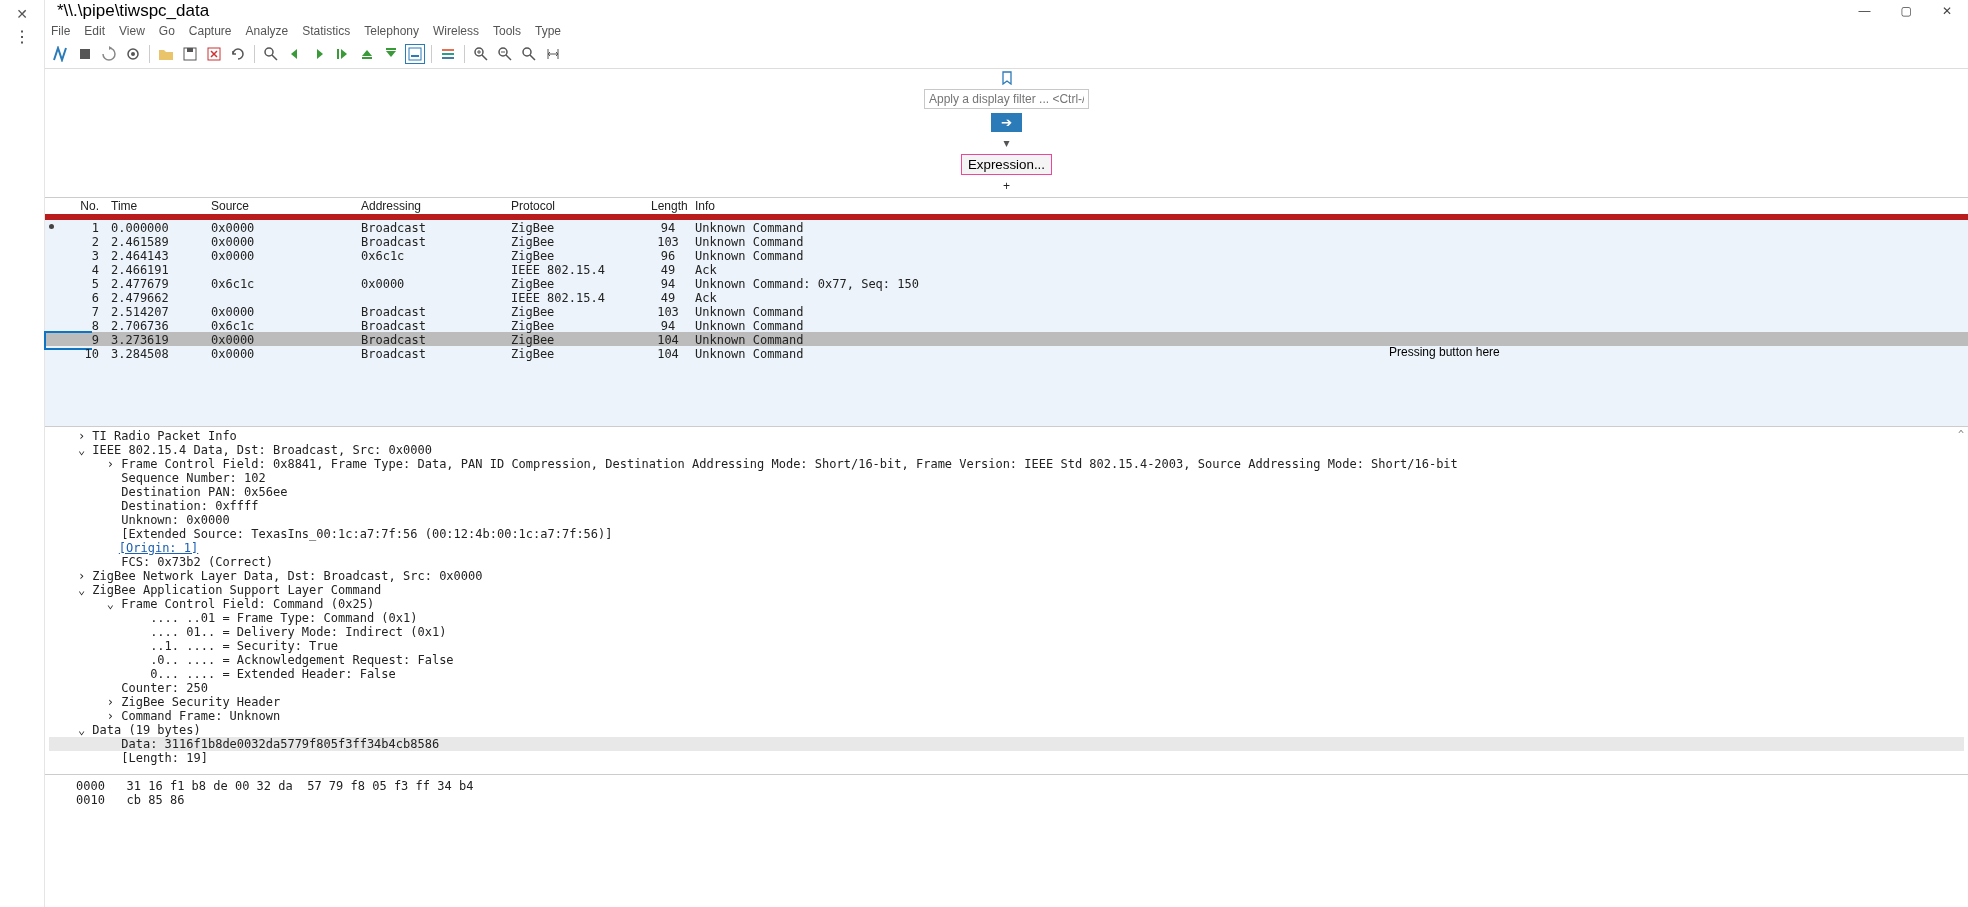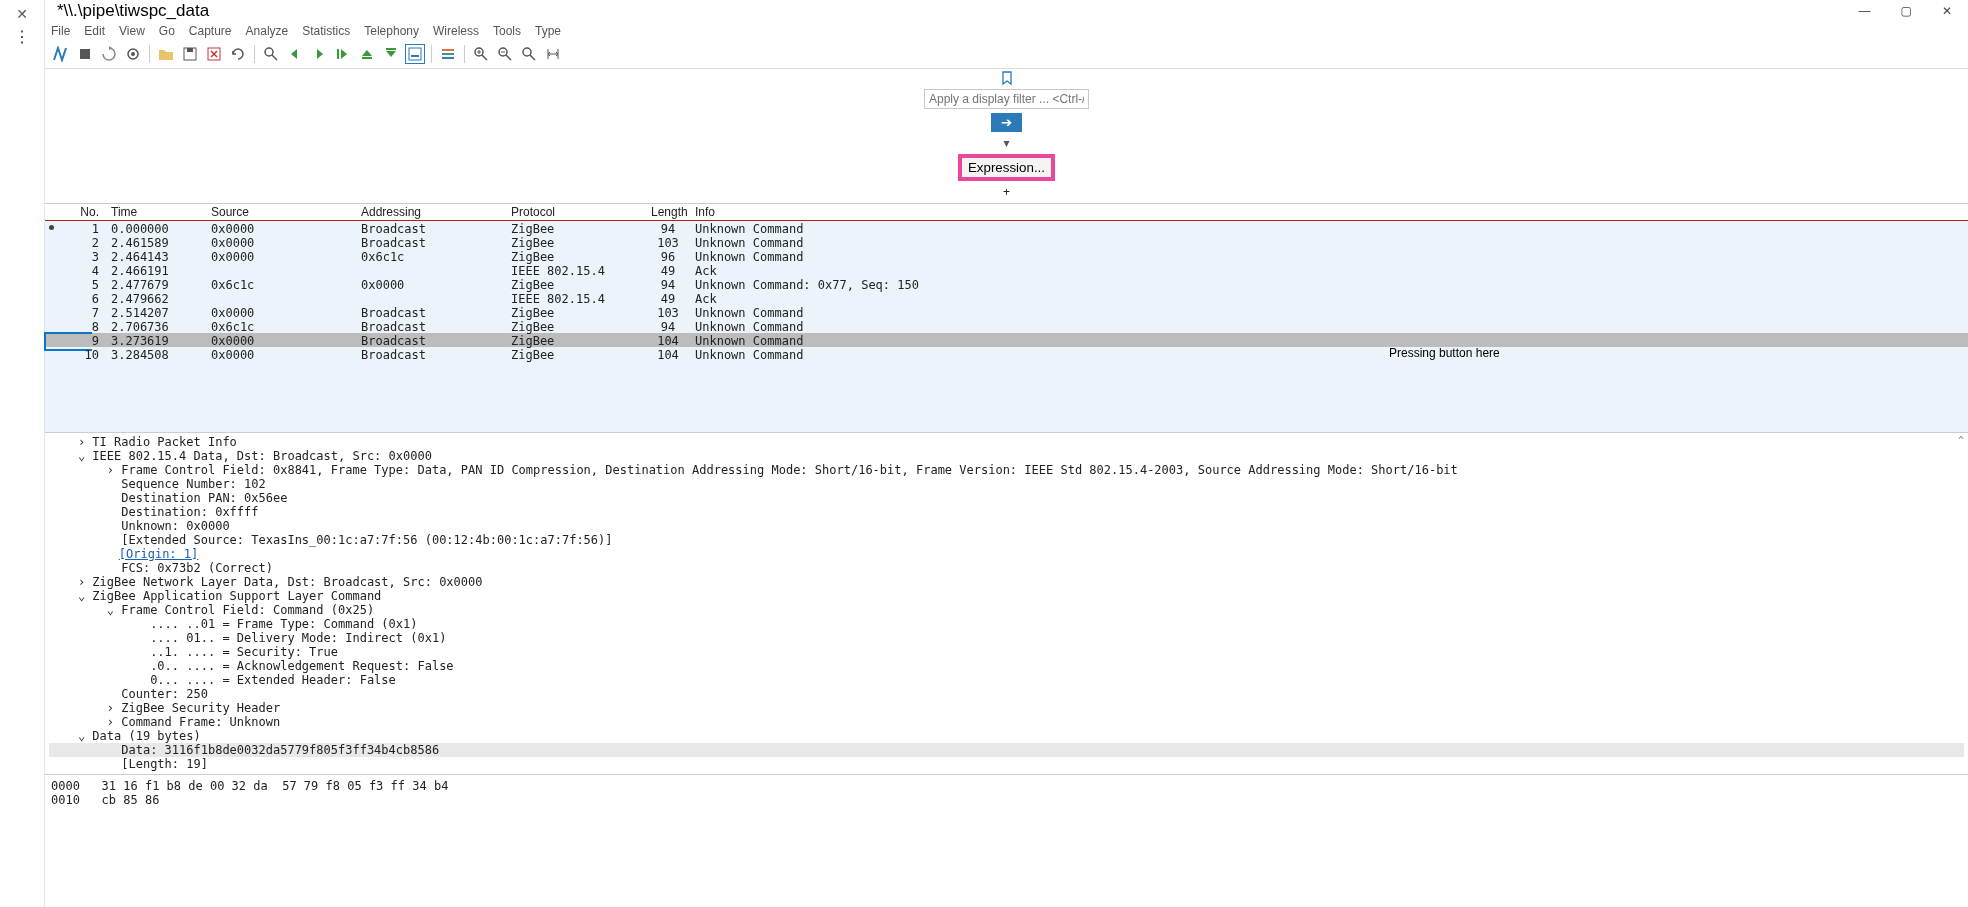--- a/index.html
+++ b/index.html
@@ -16,24 +16,24 @@
   .menu-bar { display: flex; gap: 14px; padding: 2px 6px 4px 6px; color: #555; }
   .toolbar { display: flex; align-items: center; gap: 4px; padding: 2px 6px 4px 6px; border-bottom: 1px solid #ddd; }
   .toolbar .tbtn { width: 20px; height: 20px; display: inline-flex; align-items: center; justify-content: center; color:#555; }
   .toolbar .sep { width:1px; height:18px; background:#ccc; margin:0 2px; }
   .toolbar svg { width:16px; height:16px; }
   .filter-bar { display: flex; align-items: center; padding: 2px 6px 4px 6px; gap: 4px; flex-direction: column; }
   .filter-bar .flag { width:14px; height:14px; display:inline-flex; align-items:center; justify-content:center; color:#2b7bb9;}
   .filter-input { flex:1; border:1px solid #c8c8c8; padding:2px 4px; font-size:12px; color:#888; background:#fff; }
   .filter-apply { background:#2b7bb9; color:#fff; padding:2px 10px; border:none; display:flex; align-items:center; gap:2px; }
   .filter-drop { width:14px; text-align:center; color:#555;}
-  .expr-btn { border:4px solid #ec4899; background:#f4f4f4; padding:2px 6px; }
+  .expr-btn { border:1px solid #ec4899; background:#f4f4f4; padding:2px 6px; }
   .plus-btn { width:16px; text-align:center; }
   .packet-list { border-top:1px solid #ccc; border-bottom:1px solid #ccc; background:#ecf3fa; min-height:230px; }
-  .pl-header { display:flex; background:#fff; border-bottom:1px solid #b91c1c; font-size:12px; }
+  .pl-header { display:flex; background:#fff; border-bottom:6px solid #b91c1c; font-size:12px; }
   .pl-header .col, .pl-row .col { padding:1px 4px; }
   .c-no   { width:62px; text-align:right; padding-right:8px !important; }
   .c-time { width:100px; }
   .c-src  { width:150px; }
   .c-dst  { width:150px; }
   .c-proto{ width:140px; }
   .c-len  { width:42px; text-align:center; }
   .c-info { flex:1; position:relative; padding-left:6px !important; }
   .pl-body { font-family: Consolas, monospace; font-size:12px; }
   .pl-row { display:flex; height:14px; line-height:14px; }
@@ -41,21 +41,21 @@
   .marker-dot { position:absolute; left:4px; top:4px; width:5px; height:5px; background:#444; border-radius:50%; }
   .pl-row.sel { background:#bcbcbc; }
   .pl-row.sel .c-no::before { content:''; position:absolute; left:-1px; top:-1px; height:15px; width:46px; border-top:2px solid #1074c4; border-bottom:2px solid #1074c4; border-left:2px solid #1074c4; }
   .annot { position:absolute; left:700px; top:0; color:#000; font-family:"Segoe UI",sans-serif;margin-top:13px; }
   .details { flex:1; overflow:auto; font-family: Consolas, monospace; font-size:12px; padding:2px 4px 6px 4px; background:#fff; position:relative; border-bottom:1px solid #ccc;}
   .details .line { white-space:pre; height:14px; line-height:14px; }
   .details .caret { display:inline-block; width:12px; color:#666; }
   .details .link { color:#1a5fb4; text-decoration:underline; }
   .details .scroll-up { position:absolute; top:2px; right:4px; color:#888; font-size:10px;}
   .hexpane { font-family: Consolas, monospace; font-size:12px; padding:4px 6px 100px 6px; background:#fff; }
-  .hexpane .hline { white-space:pre; }
+  .hexpane .hline { white-space:pre;margin-left:25px; }
 </style>
 </head>
 <body>
 
 <div class="leftstub">
   <span class="x">✕</span>
   <span class="dots">⋮</span>
 </div>
 
 <div class="app">

